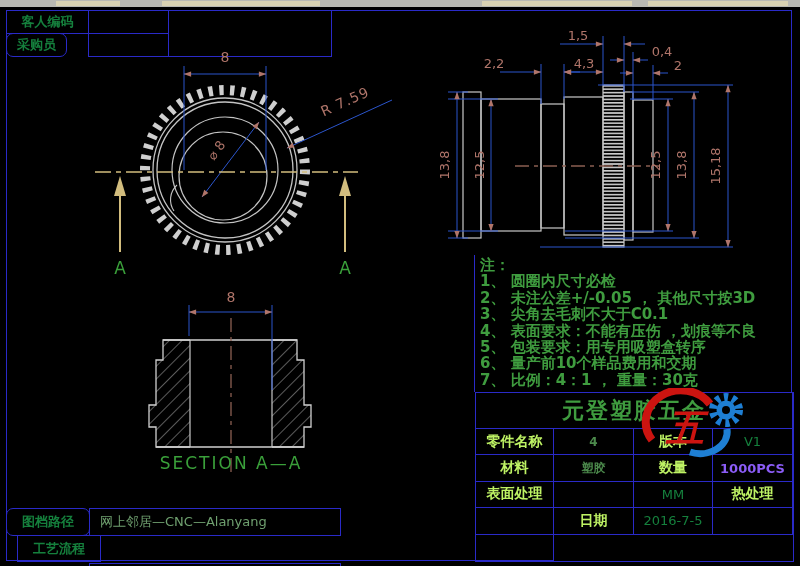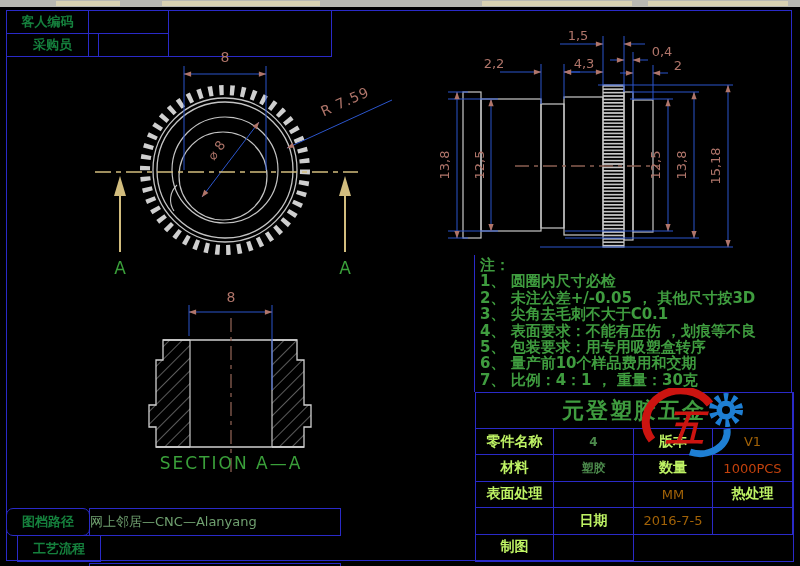--- a/index.html
+++ b/index.html
@@ -23,43 +23,43 @@
          color:#3f9c3f;font-weight:bold;font-size:15px;line-height:16.4px;white-space:nowrap;}
   
   .tblock{position:absolute;left:475px;top:392px;width:319px;height:170px;
           display:grid;grid-template-columns:78px 80px 79px 1fr;
           grid-template-rows:36px repeat(5,1fr);
           border:1px solid #2a2ac8;box-sizing:border-box;background:#000;}
   .tblock>div{border:1px solid #2a2ac8;box-sizing:border-box;margin:-1px 0 0 -1px;
           display:flex;align-items:center;justify-content:center;
           color:#bef264;font-weight:bold;font-size:14px;}
   .tblock .company{grid-column:1 / 5;font-size:22px;letter-spacing:2px;color:#3f9c3f;}
-  .tblock .v{color:#a16207;font-weight:normal;font-size:13px;}
+  .tblock .v{color:#15803d;font-weight:normal;font-size:13px;}
   .tblock .vd{color:#4c8a4c;font-size:12px;}
-  .tblock .pcs{color:#c2410c;font-weight:normal;font-size:13px;}
+  .tblock .pcs{color:#8b5cf6;font-weight:bold;font-size:13px;}
   .logo{position:absolute;left:638px;top:388px;width:112px;height:70px;z-index:6;}
   svg text{font-family:"DejaVu Sans",sans-serif;}
 </style>
 </head>
 <body>
 
 <div class="stage">
 
   <div class="topbar">
     <div class="seg" style="left:56px;width:64px;"></div>
     <div class="seg" style="left:162px;width:158px;"></div>
     <div class="seg" style="left:482px;width:150px;"></div>
     <div class="seg" style="left:648px;width:140px;"></div>
   </div>
 
   <div class="frame"></div>
 
   <div class="cell" style="left:6px;top:10px;width:83px;height:24px;">客人编码</div>
   <div class="cell val" style="left:88px;top:10px;width:81px;height:24px;"></div>
-  <div class="cell" style="left:6px;top:33px;width:93px;height:24px;">采购员</div>
+  <div class="cell" style="left:6px;top:33px;width:61px;height:24px;border-radius:7px;">采购员</div>
   <div class="cell val" style="left:88px;top:33px;width:81px;height:24px;"></div>
   <div class="cell" style="left:168px;top:10px;width:164px;height:47px;"></div>
 
   <svg width="800" height="566" viewBox="0 0 800 566" style="position:absolute;left:0;top:0;">
     <defs>
       <marker id="ar" viewBox="0 0 10 10" refX="9.5" refY="5" markerWidth="10" markerHeight="7.5" orient="auto-start-reverse">
         <path d="M0,1.5 L10,5 L0,8.5 Z" fill="#b0756a"></path>
       </marker>
       <pattern id="hatch45" patternUnits="userSpaceOnUse" width="9" height="9" patternTransform="rotate(45)">
         <line x1="0" y1="0" x2="0" y2="9" stroke="#b4b4b4" stroke-width="1"></line>
@@ -202,33 +202,32 @@
     <div>表面处理</div>
     <div class="vd"></div>
     <div class="v">MM</div>
 
     <div>热处理</div>
     <div class="vd"></div>
     <div>日期</div>
     <div class="v">2016-7-5</div>
 
     <div class="vd"></div>
-    <div>制图</div>
     <div class="v"></div>
   </div>
 
   <svg class="logo" viewBox="0 0 112 70">
     <path d="M14,52 A30,27 0 1 1 72,16" fill="none" stroke="#cc1410" stroke-width="8"></path>
     <path d="M52,64 A27,22 0 0 0 89,41" fill="none" stroke="#1e7fd4" stroke-width="7"></path>
     <text x="28" y="53" font-size="38" font-weight="bold" font-style="italic" fill="#cc1410" font-family="DejaVu Serif, serif">五</text>
     <g transform="translate(88,22)">
       <circle r="13" fill="none" stroke="#1e7fd4" stroke-width="8" stroke-dasharray="4.2 4.2"></circle>
       <circle r="9.5" fill="#1e7fd4"></circle>
       <circle r="4" fill="#000"></circle>
     </g>
   </svg>
 
   <div class="cell" style="left:6px;top:508px;width:84px;height:28px;border-radius:7px;">图档路径</div>
-  <div class="cell val left" style="left:89px;top:508px;width:252px;height:28px;">网上邻居—CNC—Alanyang</div>
+  <div class="cell val left" style="left:89px;top:508px;width:252px;height:28px;padding-left:10px;">网上邻居—CNC—Alanyang</div>
   <div class="cell" style="left:6px;top:535px;width:84px;height:27px;margin-left:11px;">工艺流程</div>
   <div class="cell val left" style="left:89px;top:563px;width:252px;height:27px;padding-left:92px;">数控车</div>
 
 </div>
 
 </body></html>

